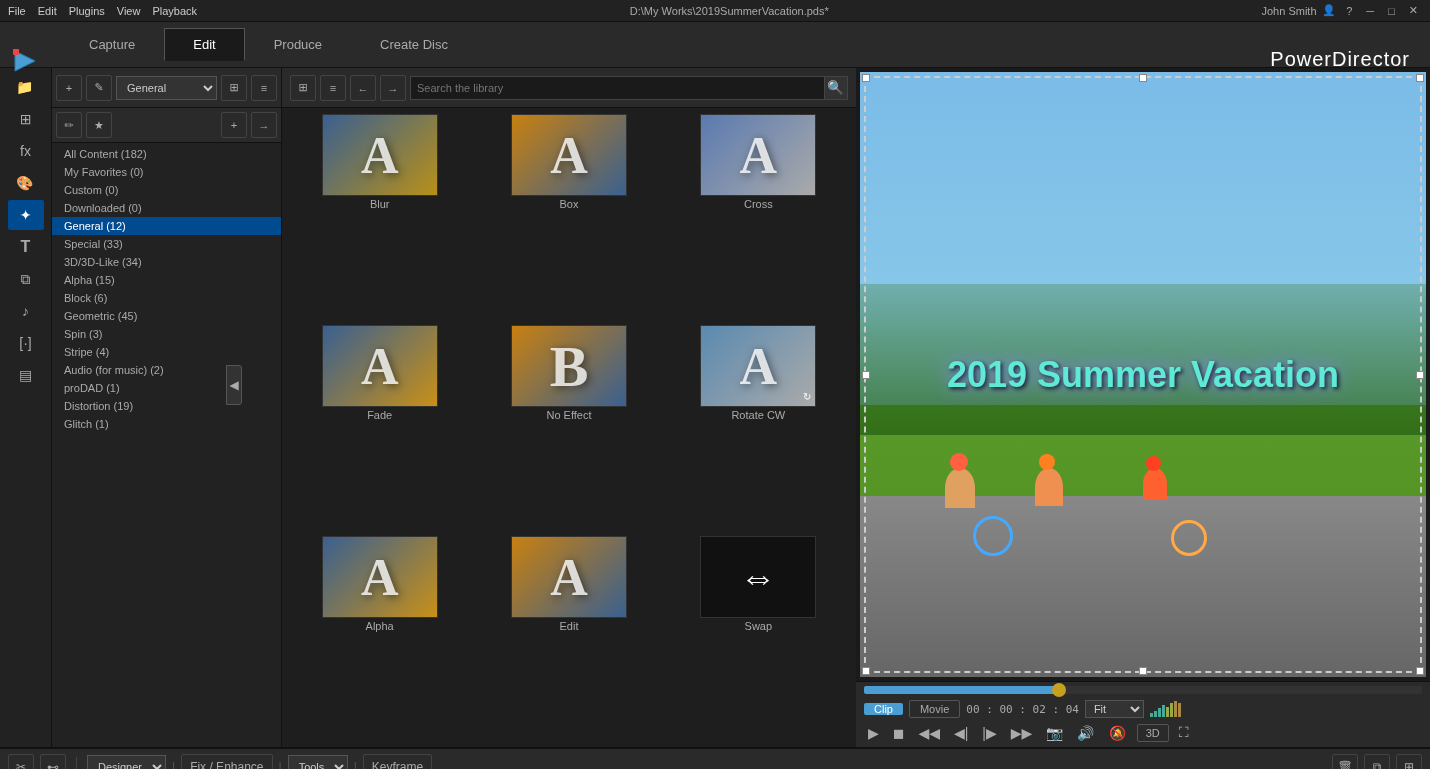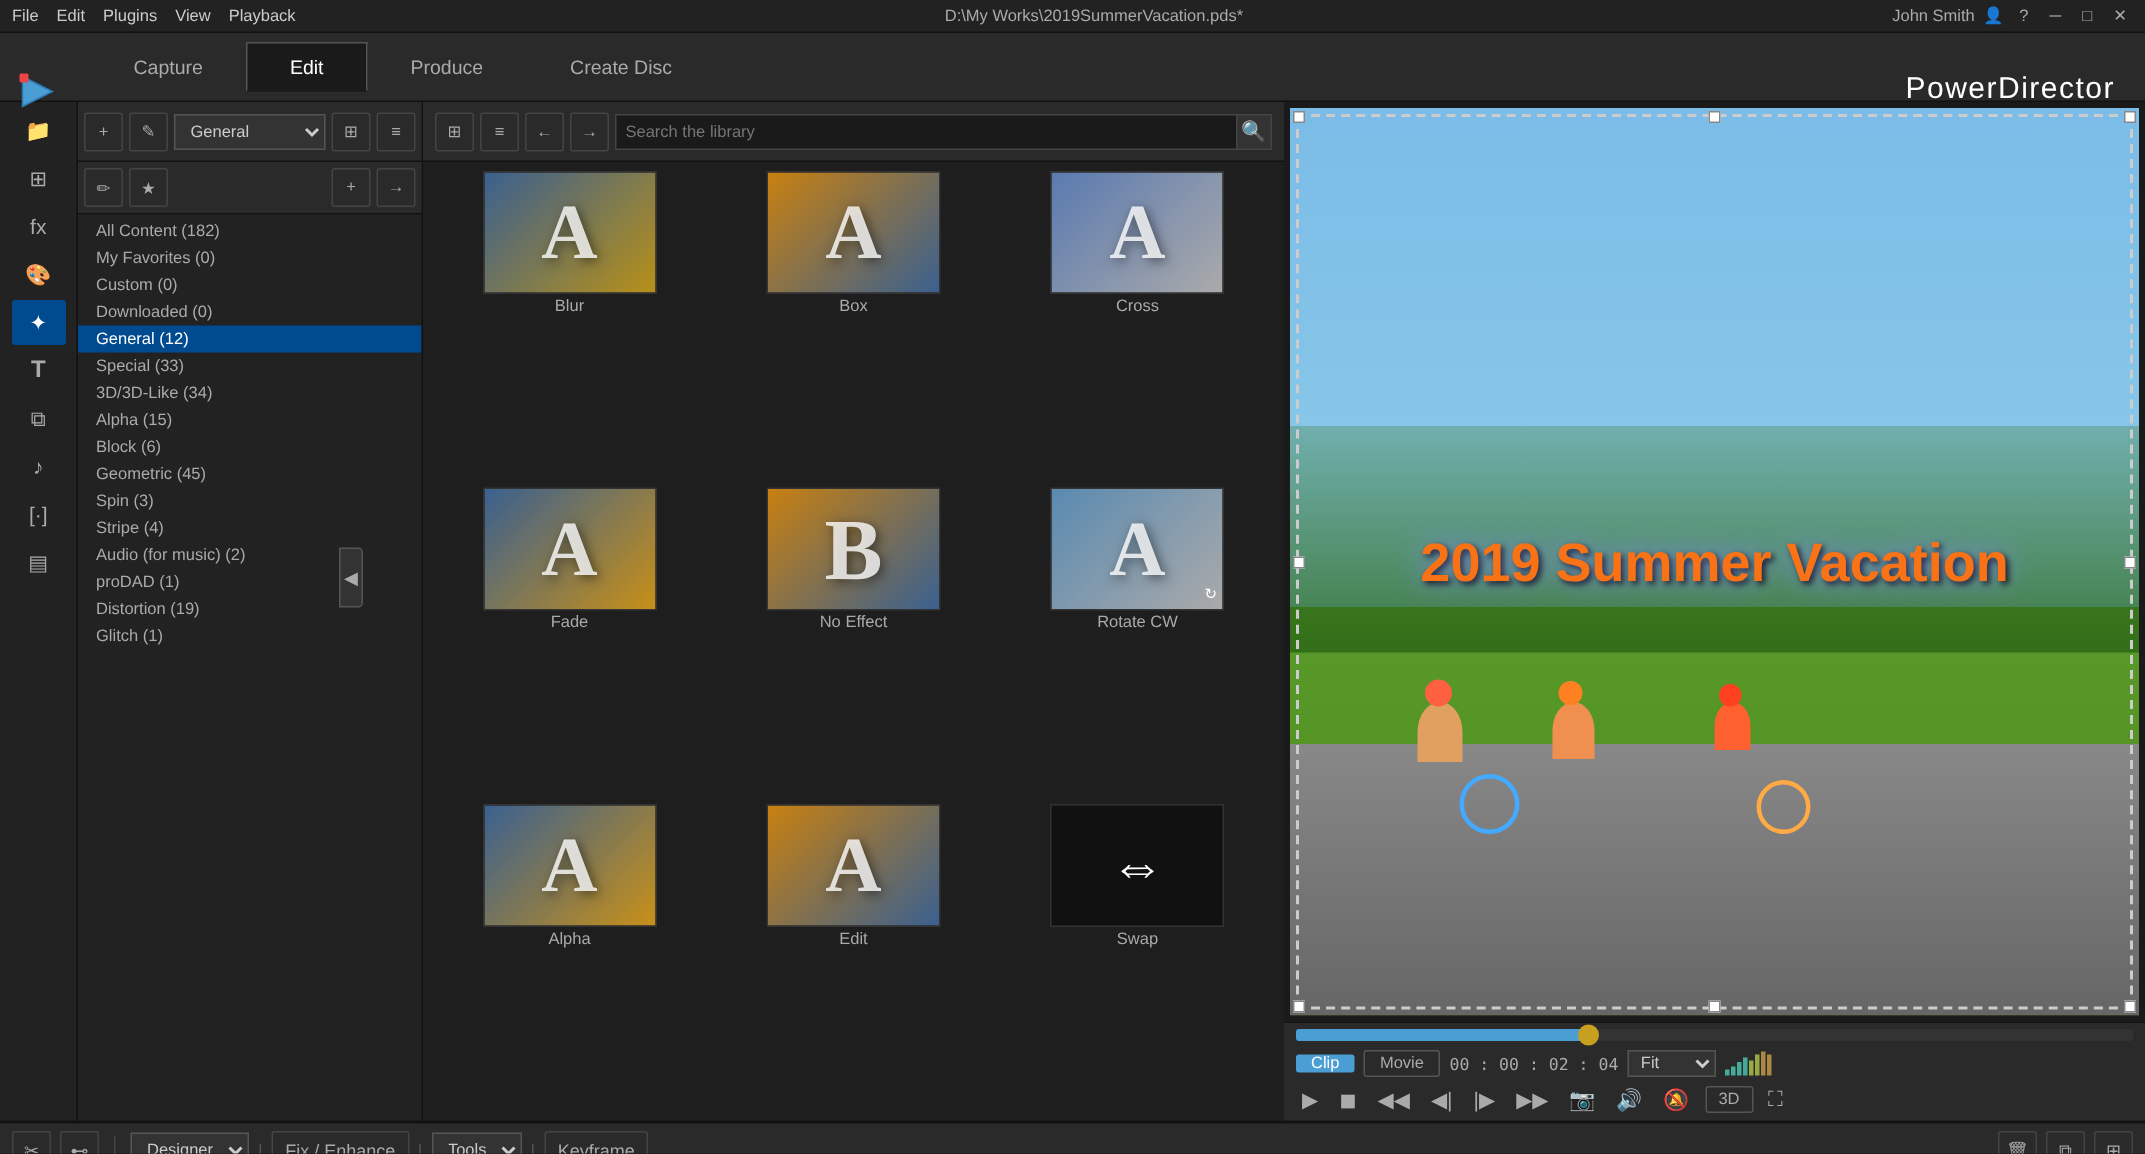--- a/index.html
+++ b/index.html
@@ -67,21 +67,21 @@
     .trans-thumb.noeffect-style { background: linear-gradient(135deg, #c88010, #3a6090); }
     .trans-thumb.rotatecw-style { background: linear-gradient(135deg, #5a8ab0, #aaa); }
     .trans-thumb.shove-style { background: linear-gradient(135deg, #3a6090, #c89018); }
     .trans-thumb.slide-style { background: linear-gradient(135deg, #c88010, #3a6090); }
     .trans-thumb.swap-style { background: #111; }
     .trans-thumb .arrows { color: #fff; font-size: 36px; }
 
     
     #preview { flex: 1; background: #1a1a1a; display: flex; flex-direction: column; }
     #preview-video { flex: 1; background: #000; position: relative; display: flex; align-items: center; justify-content: center; overflow: hidden; margin: 4px; }
-    #video-overlay-title { position: absolute; top: 50%; left: 50%; transform: translate(-50%, -50%); color: #f97316; font-size: 36px; font-weight: bold; text-shadow: 0 0 20px #88f, 2px 2px 4px #000; white-space: nowrap; z-index: 10; }
+    #video-overlay-title { position: absolute; top: 50%; left: 50%; transform: translate(-50%, -50%); color: #5eead4; font-size: 36px; font-weight: bold; text-shadow: 0 0 20px #88f, 2px 2px 4px #000; white-space: nowrap; z-index: 10; }
     
     .sel-handle { position: absolute; width: 8px; height: 8px; background: #fff; border: 1px solid #888; }
     .sel-top-left { top: -4px; left: -4px; }
     .sel-top-mid { top: -4px; left: calc(50% - 4px); }
     .sel-top-right { top: -4px; right: -4px; }
     .sel-mid-left { top: calc(50% - 4px); left: -4px; }
     .sel-mid-right { top: calc(50% - 4px); right: -4px; }
     .sel-bot-left { bottom: -4px; left: -4px; }
     .sel-bot-mid { bottom: -4px; left: calc(50% - 4px); }
     .sel-bot-right { bottom: -4px; right: -4px; }

